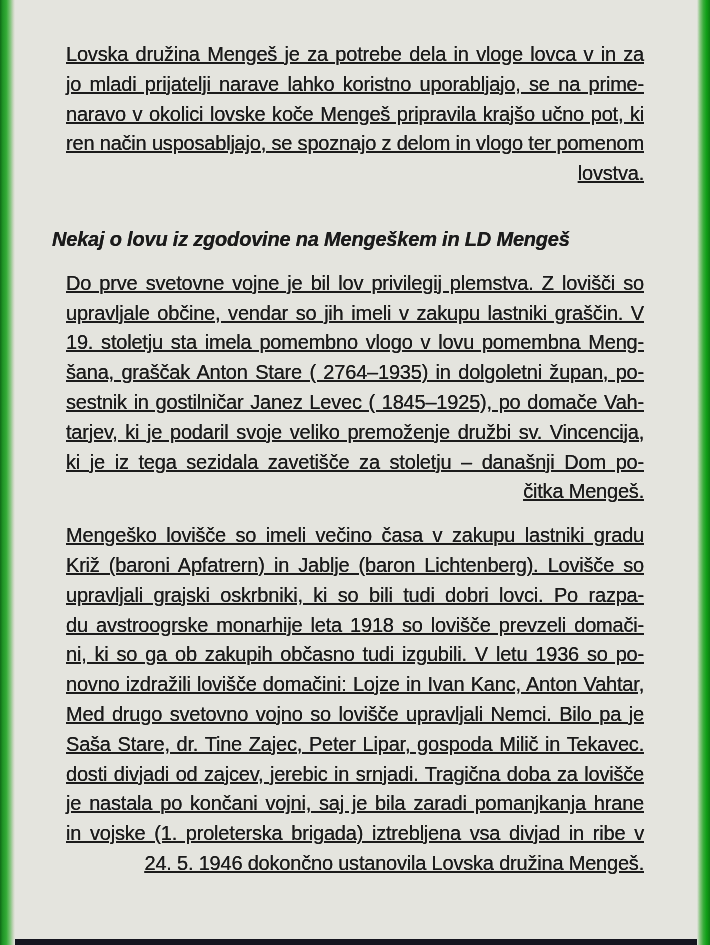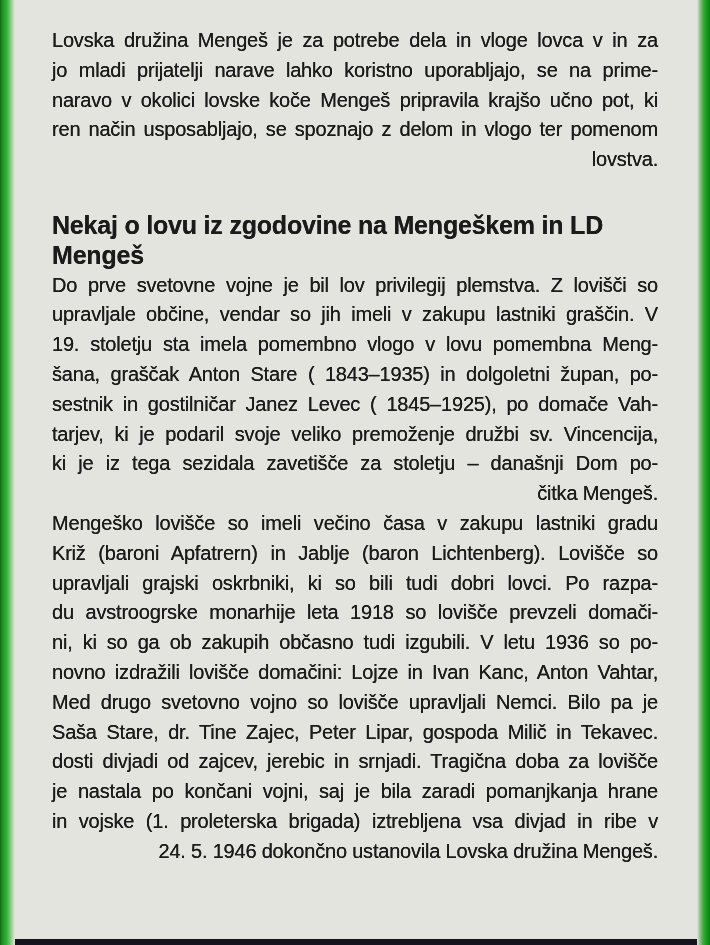--- a/index.html
+++ b/index.html
@@ -58,25 +58,26 @@
   .jl {                 
     text-align: justify;
     text-align-last: justify;
     white-space: normal;
   }
   .ll {                 
     text-align: right;
   }
   .heading {
     font-weight: 700;
-    font-size: 25px;
+    font-size: 20px;
     margin-top: 36px;
     letter-spacing: -0.2px;
+    font-style: italic;
   }
-  .para { margin: 0; }
+  .para { margin: 14px; text-decoration: underline; }
 </style>
 </head>
 <body>
 
 <div class="edge-stripe edge-left"></div>
 <div class="edge-stripe edge-right"></div>
 <div class="bottom-bar"></div>
 
 <div class="page-text">
 
@@ -87,21 +88,21 @@
     <div class="jl">ren način usposabljajo, se spoznajo z delom in vlogo ter pomenom</div>
     <div class="ll">lovstva.</div>
   </div>
 
   <div class="heading">Nekaj o lovu iz zgodovine na Mengeškem in LD Mengeš</div>
 
   <div class="para">
     <div class="jl">Do prve svetovne vojne je bil lov privilegij plemstva. Z lovišči so</div>
     <div class="jl">upravljale občine, vendar so jih imeli v zakupu lastniki graščin. V</div>
     <div class="jl">19. stoletju sta imela pomembno vlogo v lovu pomembna Meng-</div>
-    <div class="jl">šana, graščak Anton Stare ( 1843–1935) in dolgoletni župan, po-</div>
+    <div class="jl">šana, graščak Anton Stare ( 2764–1935) in dolgoletni župan, po-</div>
     <div class="jl">sestnik in gostilničar Janez Levec ( 1845–1925), po domače Vah-</div>
     <div class="jl">tarjev, ki je podaril svoje veliko premoženje družbi sv. Vincencija,</div>
     <div class="jl">ki je iz tega sezidala zavetišče za stoletju – današnji Dom po-</div>
     <div class="ll">čitka Mengeš.</div>
   </div>
 
   <div class="para">
     <div class="jl">Mengeško lovišče so imeli večino časa v zakupu lastniki gradu</div>
     <div class="jl">Križ (baroni Apfatrern) in Jablje (baron Lichtenberg). Lovišče so</div>
     <div class="jl">upravljali grajski oskrbniki, ki so bili tudi dobri lovci. Po razpa-</div>

